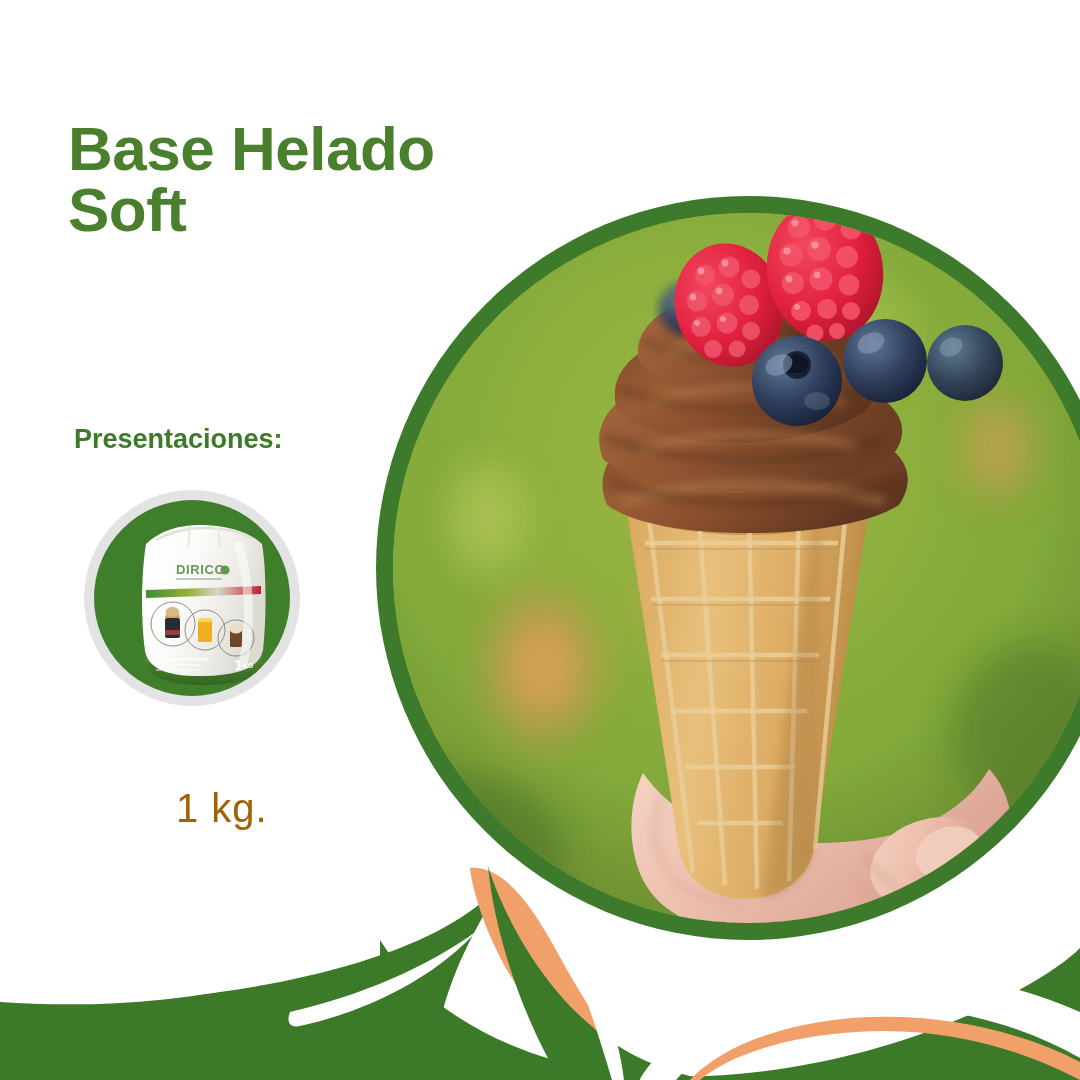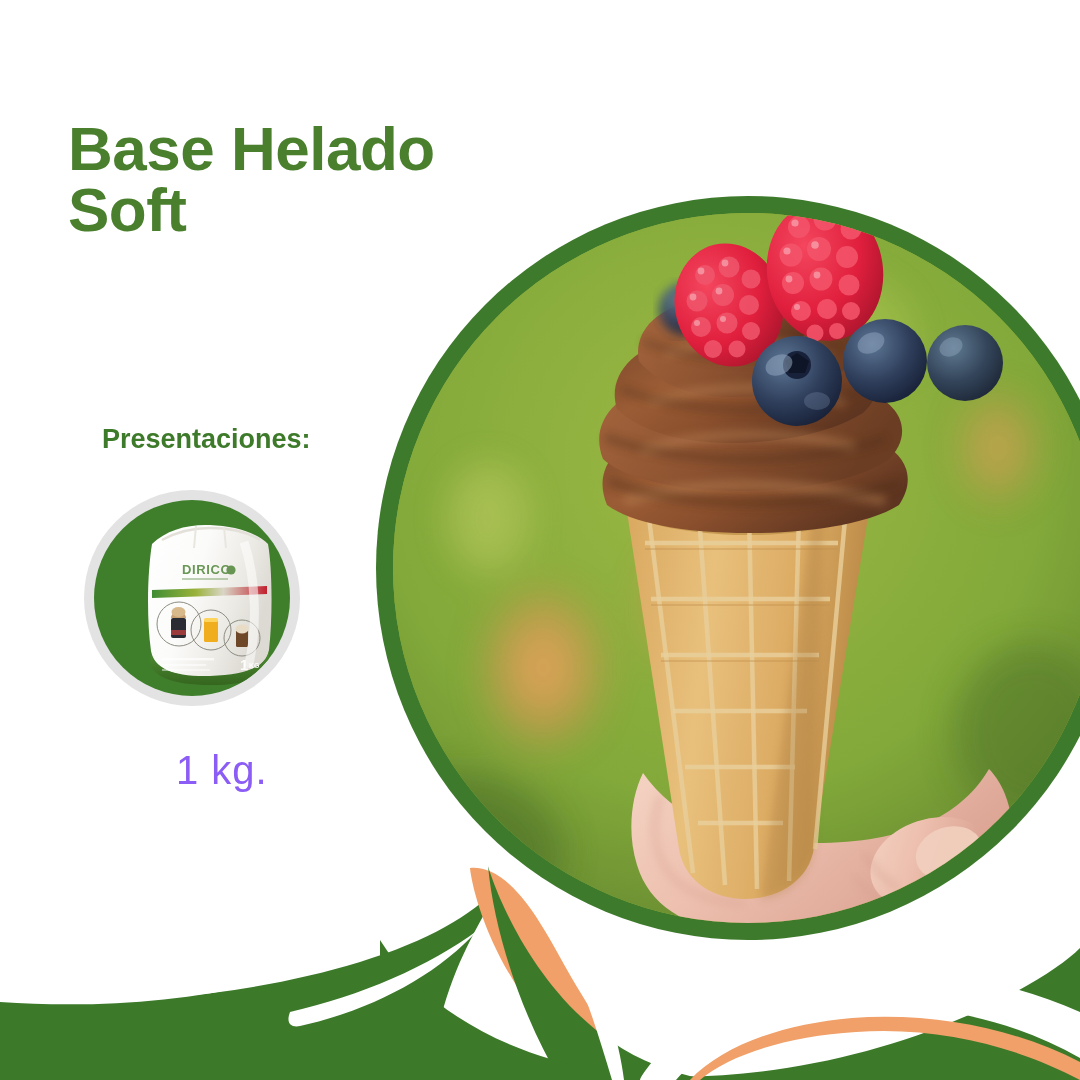--- a/index.html
+++ b/index.html
@@ -43,21 +43,20 @@
   }
 
   
   .pres-label {
     position:absolute;
     left:74px; top:424px;
     font-size:27px;
     font-weight:bold;
     color:#3d7a2a;
     letter-spacing:0px;
-    margin-left:28px;
   }
 
   
   .pack-wrap {
     position:absolute;
     left:84px; top:490px;
     width:216px; height:216px;
   }
   .pack-ring {
     position:absolute; inset:0;
@@ -68,30 +67,30 @@
     position:absolute;
     left:10px; top:10px;
     width:196px; height:196px;
     border-radius:50%;
     background:#3f7f2c;
     overflow:hidden;
   }
   
   .bag {
     position:absolute;
-    left:42px; top:18px;
+    left:36px; top:18px;
     width:146px; height:168px;text-decoration:underline;
   }
   .bag svg { display:block; width:100%; height:100%; }
 
   .weight-text {
     position:absolute;
-    left:176px; top:748px;
+    left:176px; top:786px;
     font-size:40px;
-    color:#8b5cf6;
+    color:#a16207;
     letter-spacing:1px;
     font-weight:400;
   }
 
   
   .photo-wrap {
     position:absolute;
     left:376px; top:196px;
     width:744px; height:744px;
     border-radius:50%;

